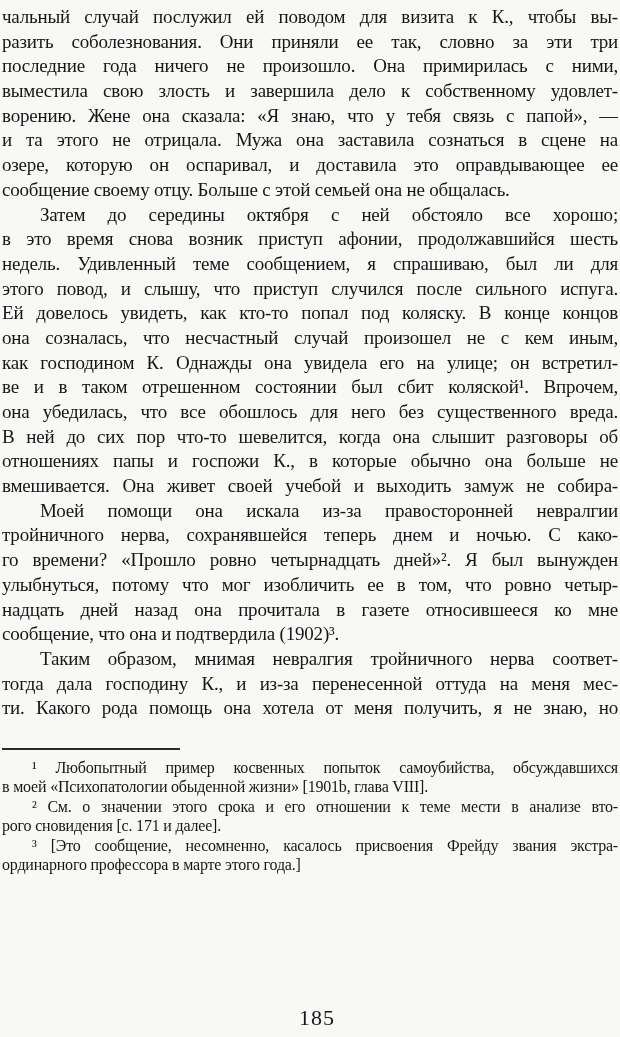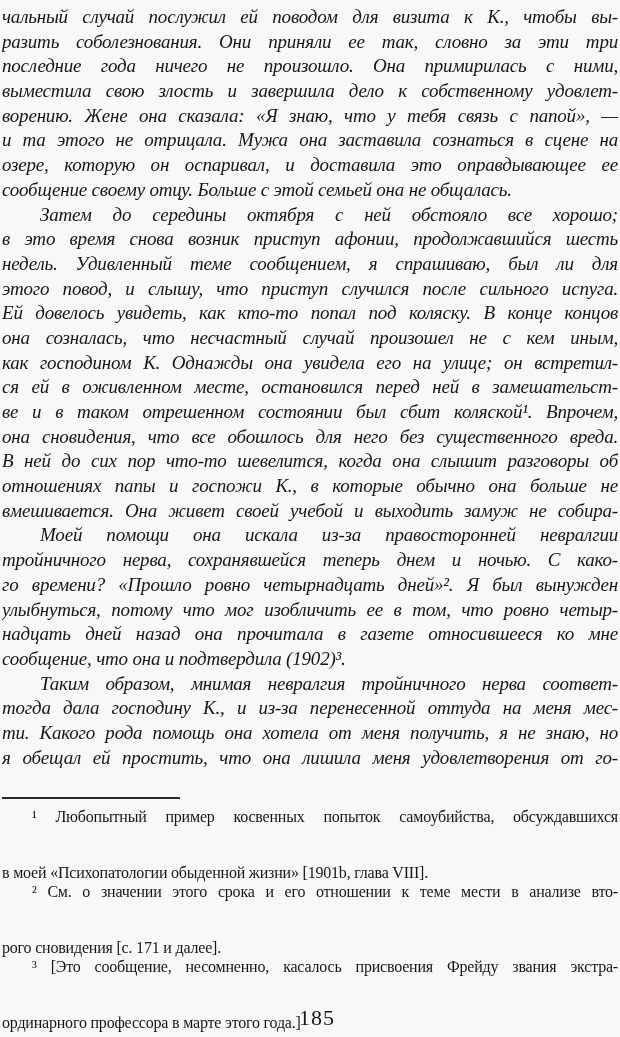--- a/index.html
+++ b/index.html
@@ -17,21 +17,20 @@
     padding: 5px 2px 0 2px;
     font-size: 19px;
     letter-spacing: -0.2px;
   }
   .line {
     height: 24.7px;
     line-height: 24.7px;
     overflow: hidden;
     text-align: justify;
     text-align-last: justify;
-    font-style: italic;
     -moz-text-align-last: justify;
   }
   .line.last { text-align-last: left; -moz-text-align-last: left; }
   .line.indent { text-indent: 38px; }
   .footnote-divider {
     width: 178px;
     height: 0;
     border-top: 2px solid #2a2a2a;
     margin: 27px 0 8px 2px;
   }
@@ -41,21 +40,21 @@
     letter-spacing: -0.2px;
   }
   .fn-line {
     height: 19.5px;
     line-height: 19.5px;
     overflow: hidden;
     text-align: justify;
     text-align-last: justify;
     -moz-text-align-last: justify;
   }
-  .fn-line.last { text-align-last: left; margin-top: 36px; -moz-text-align-last: left; }
+  .fn-line.last { text-align-last: left; -moz-text-align-last: left; }
   .fn-line.first { text-indent: 30px; }
   .page-number {
     position: absolute;
     bottom: 6px;
     left: 7px;
     width: 100%;
     text-align: center;
     font-size: 22px;
     letter-spacing: 1px;
   }
@@ -73,36 +72,34 @@
       <div class="line">и та этого не отрицала. Мужа она заставила сознаться в сцене на</div>
       <div class="line">озере, которую он оспаривал, и доставила это оправдывающее ее</div>
       <div class="line last">сообщение своему отцу. Больше с этой семьей она не общалась.</div>
       <div class="line indent">Затем до середины октября с ней обстояло все хорошо;</div>
       <div class="line">в это время снова возник приступ афонии, продолжавшийся шесть</div>
       <div class="line">недель. Удивленный теме сообщением, я спрашиваю, был ли для</div>
       <div class="line">этого повод, и слышу, что приступ случился после сильного испуга.</div>
       <div class="line">Ей довелось увидеть, как кто-то попал под коляску. В конце концов</div>
       <div class="line">она созналась, что несчастный случай произошел не с кем иным,</div>
       <div class="line">как господином К. Однажды она увидела его на улице; он встретил-</div>
-      <div class="line">ся ей в оживленном месте, остановился перед ней в замешательст-</div>
       <div class="line">ве и в таком отрешенном состоянии был сбит коляской¹. Впрочем,</div>
-      <div class="line">она сновидения, что все обошлось для него без существенного вреда.</div>
+      <div class="line">она убедилась, что все обошлось для него без существенного вреда.</div>
       <div class="line">В ней до сих пор что-то шевелится, когда она слышит разговоры об</div>
       <div class="line">отношениях папы и госпожи К., в которые обычно она больше не</div>
       <div class="line">вмешивается. Она живет своей учебой и выходить замуж не собира-</div>
       <div class="line indent">Моей помощи она искала из-за правосторонней невралгии</div>
       <div class="line">тройничного нерва, сохранявшейся теперь днем и ночью. С како-</div>
       <div class="line">го времени? «Прошло ровно четырнадцать дней»². Я был вынужден</div>
       <div class="line">улыбнуться, потому что мог изобличить ее в том, что ровно четыр-</div>
       <div class="line">надцать дней назад она прочитала в газете относившееся ко мне</div>
       <div class="line last">сообщение, что она и подтвердила (1902)³.</div>
       <div class="line indent">Таким образом, мнимая невралгия тройничного нерва соответ-</div>
       <div class="line">тогда дала господину К., и из-за перенесенной оттуда на меня мес-</div>
       <div class="line">ти. Какого рода помощь она хотела от меня получить, я не знаю, но</div>
-      <div class="line">я обещал ей простить, что она лишила меня удовлетворения от го-</div>
     </div>
   <div class="footnote-divider"></div>
   <div class="footnotes">
       <div class="fn-line first">¹ Любопытный пример косвенных попыток самоубийства, обсуждавшихся</div>
       <div class="fn-line last">в моей «Психопатологии обыденной жизни» [1901b, глава VIII].</div>
       <div class="fn-line first">² См. о значении этого срока и его отношении к теме мести в анализе вто-</div>
       <div class="fn-line last">рого сновидения [с. 171 и далее].</div>
       <div class="fn-line first">³ [Это сообщение, несомненно, касалось присвоения Фрейду звания экстра-</div>
       <div class="fn-line last">ординарного профессора в марте этого года.]</div>
     </div>

